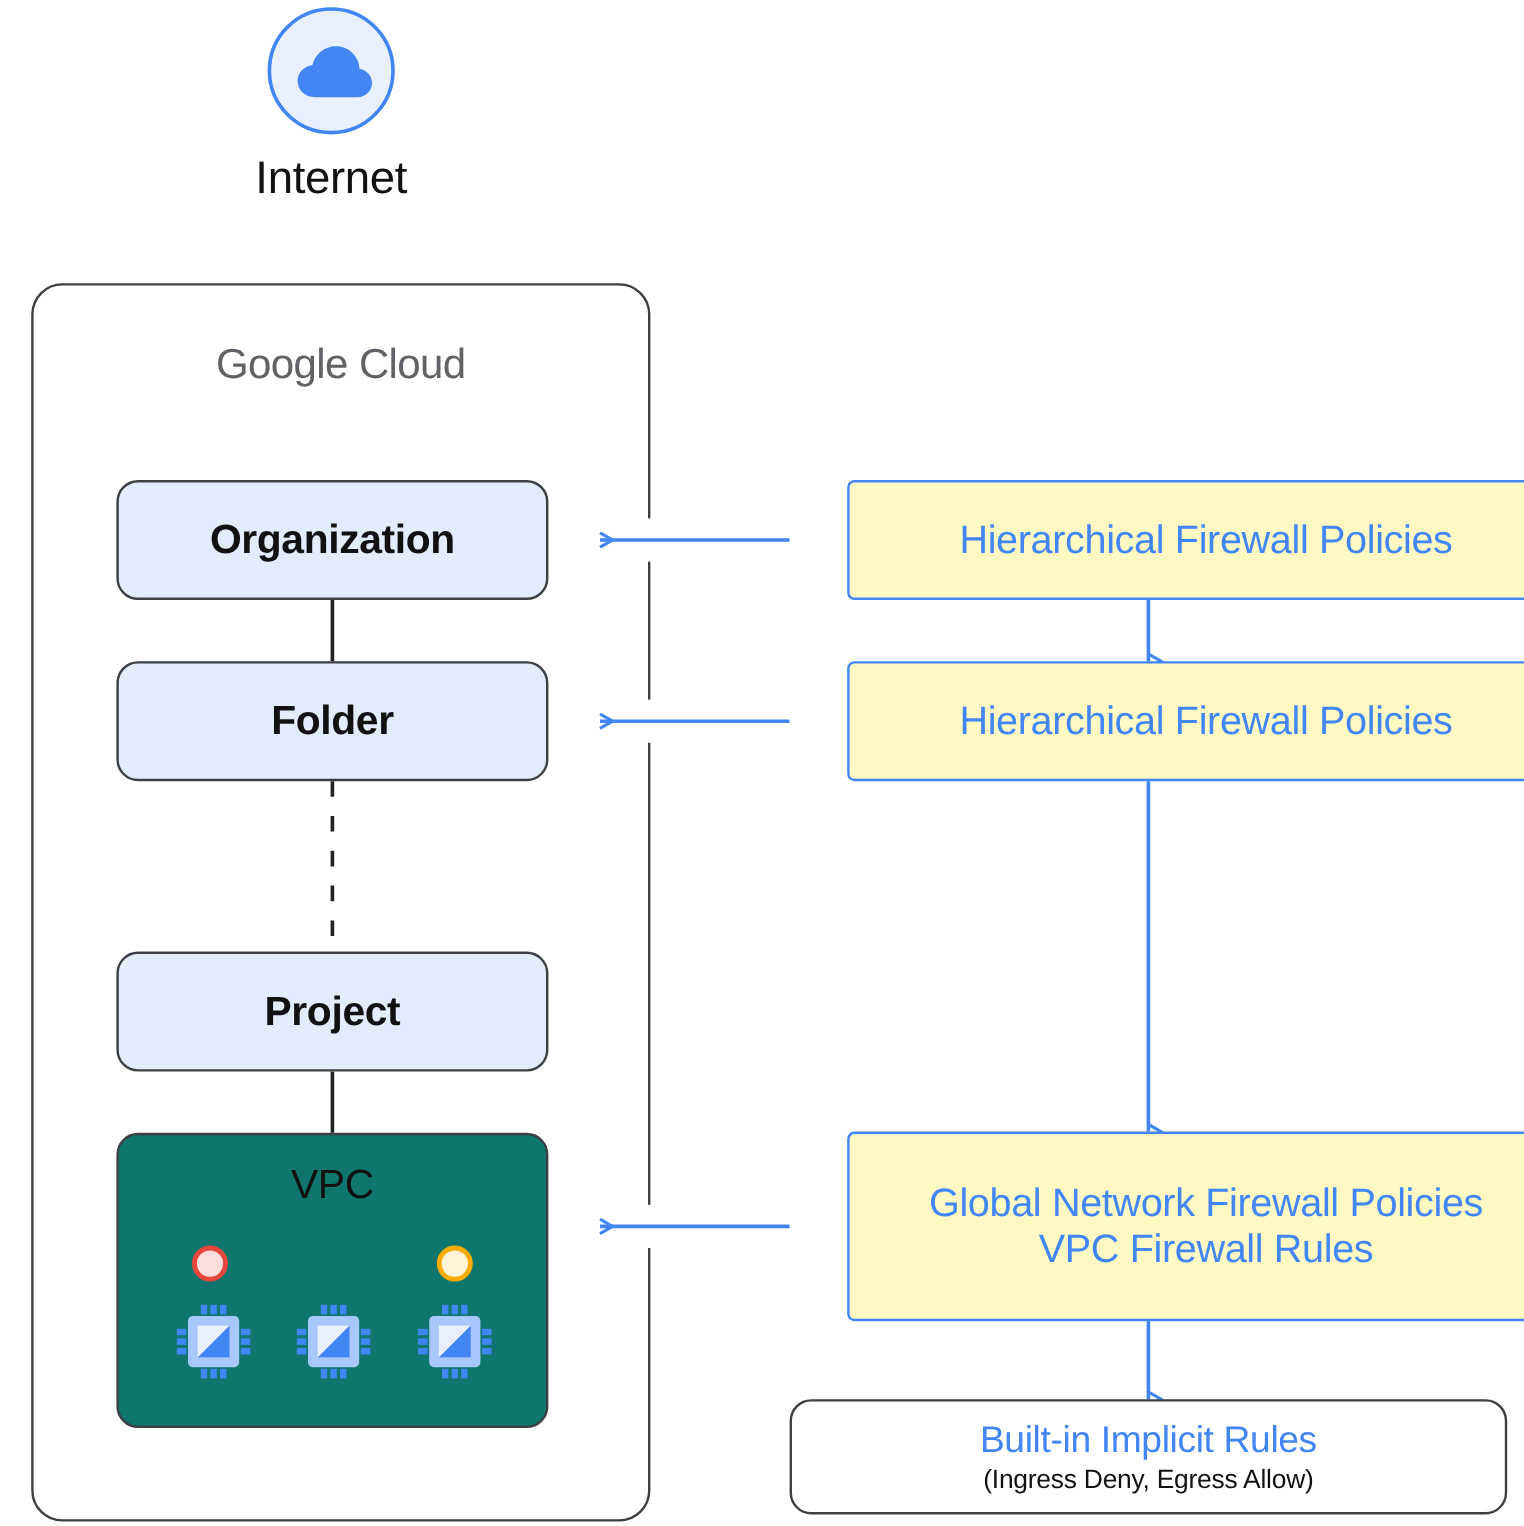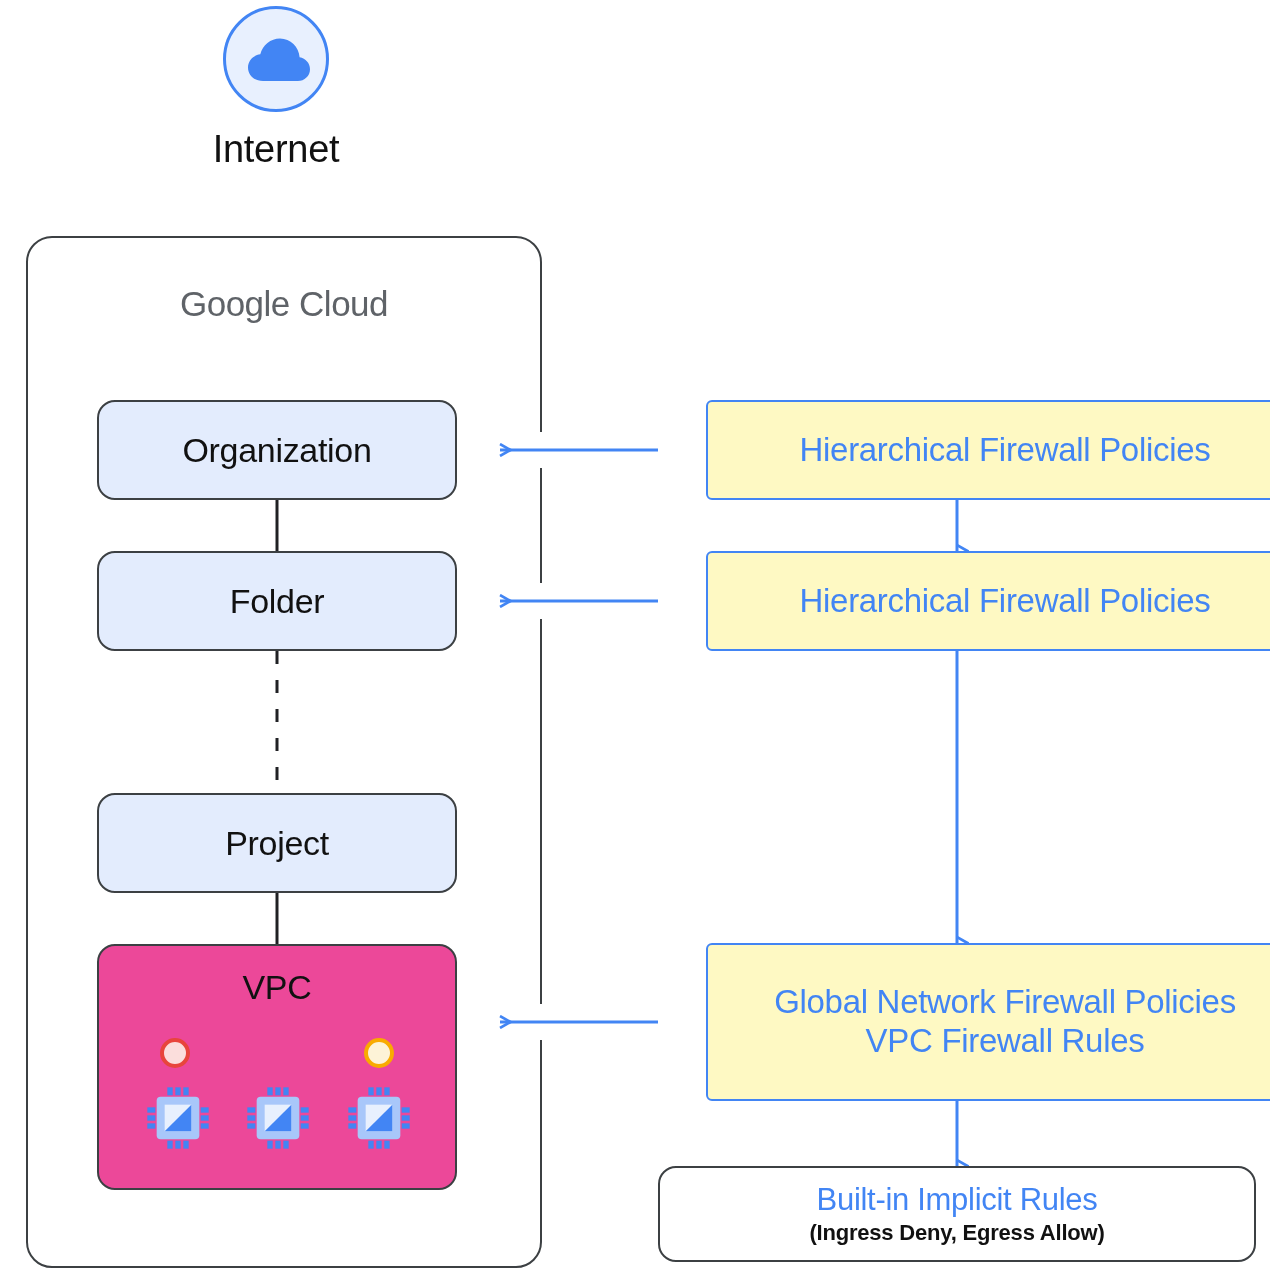--- a/index.html
+++ b/index.html
@@ -83,31 +83,31 @@
     position: absolute;
     background: #e3ecfd;
     border: 2.5px solid #3c4043;
     border-radius: 18px;
     box-sizing: border-box;
     display: flex;
     align-items: center;
     justify-content: center;
     color: #111111;
     font-size: 34px;
-    font-weight: 400;
+    font-weight: 700;
     letter-spacing: -0.3px;
   }
   #box-organization { left: 97px; top: 400px;  width: 360px; height: 100px; }
   #box-folder       { left: 97px; top: 551px;  width: 360px; height: 100px; }
   #box-project      { left: 97px; top: 793px;  width: 360px; height: 100px; }
 
   #box-vpc {
     position: absolute;
     left: 97px; top: 944px; width: 360px; height: 246px;
-    background: #ec4899;
+    background: #0f766e;
     border: 2.5px solid #3c4043;
     border-radius: 18px;
     box-sizing: border-box;
   }
   #vpc-title {
     width: 100%;
     text-align: center;
     margin-top: 22px;
     font-size: 34px;
     font-weight: 500;
@@ -175,21 +175,21 @@
   }
   #implicit-title {
     color: #4285f4;
     font-size: 31px;
     font-weight: 500;
     letter-spacing: -0.3px;
   }
   #implicit-sub {
     color: #111111;
     font-size: 22px;
-    font-weight: 700;
+    font-weight: 400;
     margin-top: 2px;
     letter-spacing: -0.2px;
   }
 </style>
 </head>
 <body>
 
 <div id="canvas">
 
   <div id="internet-node">

